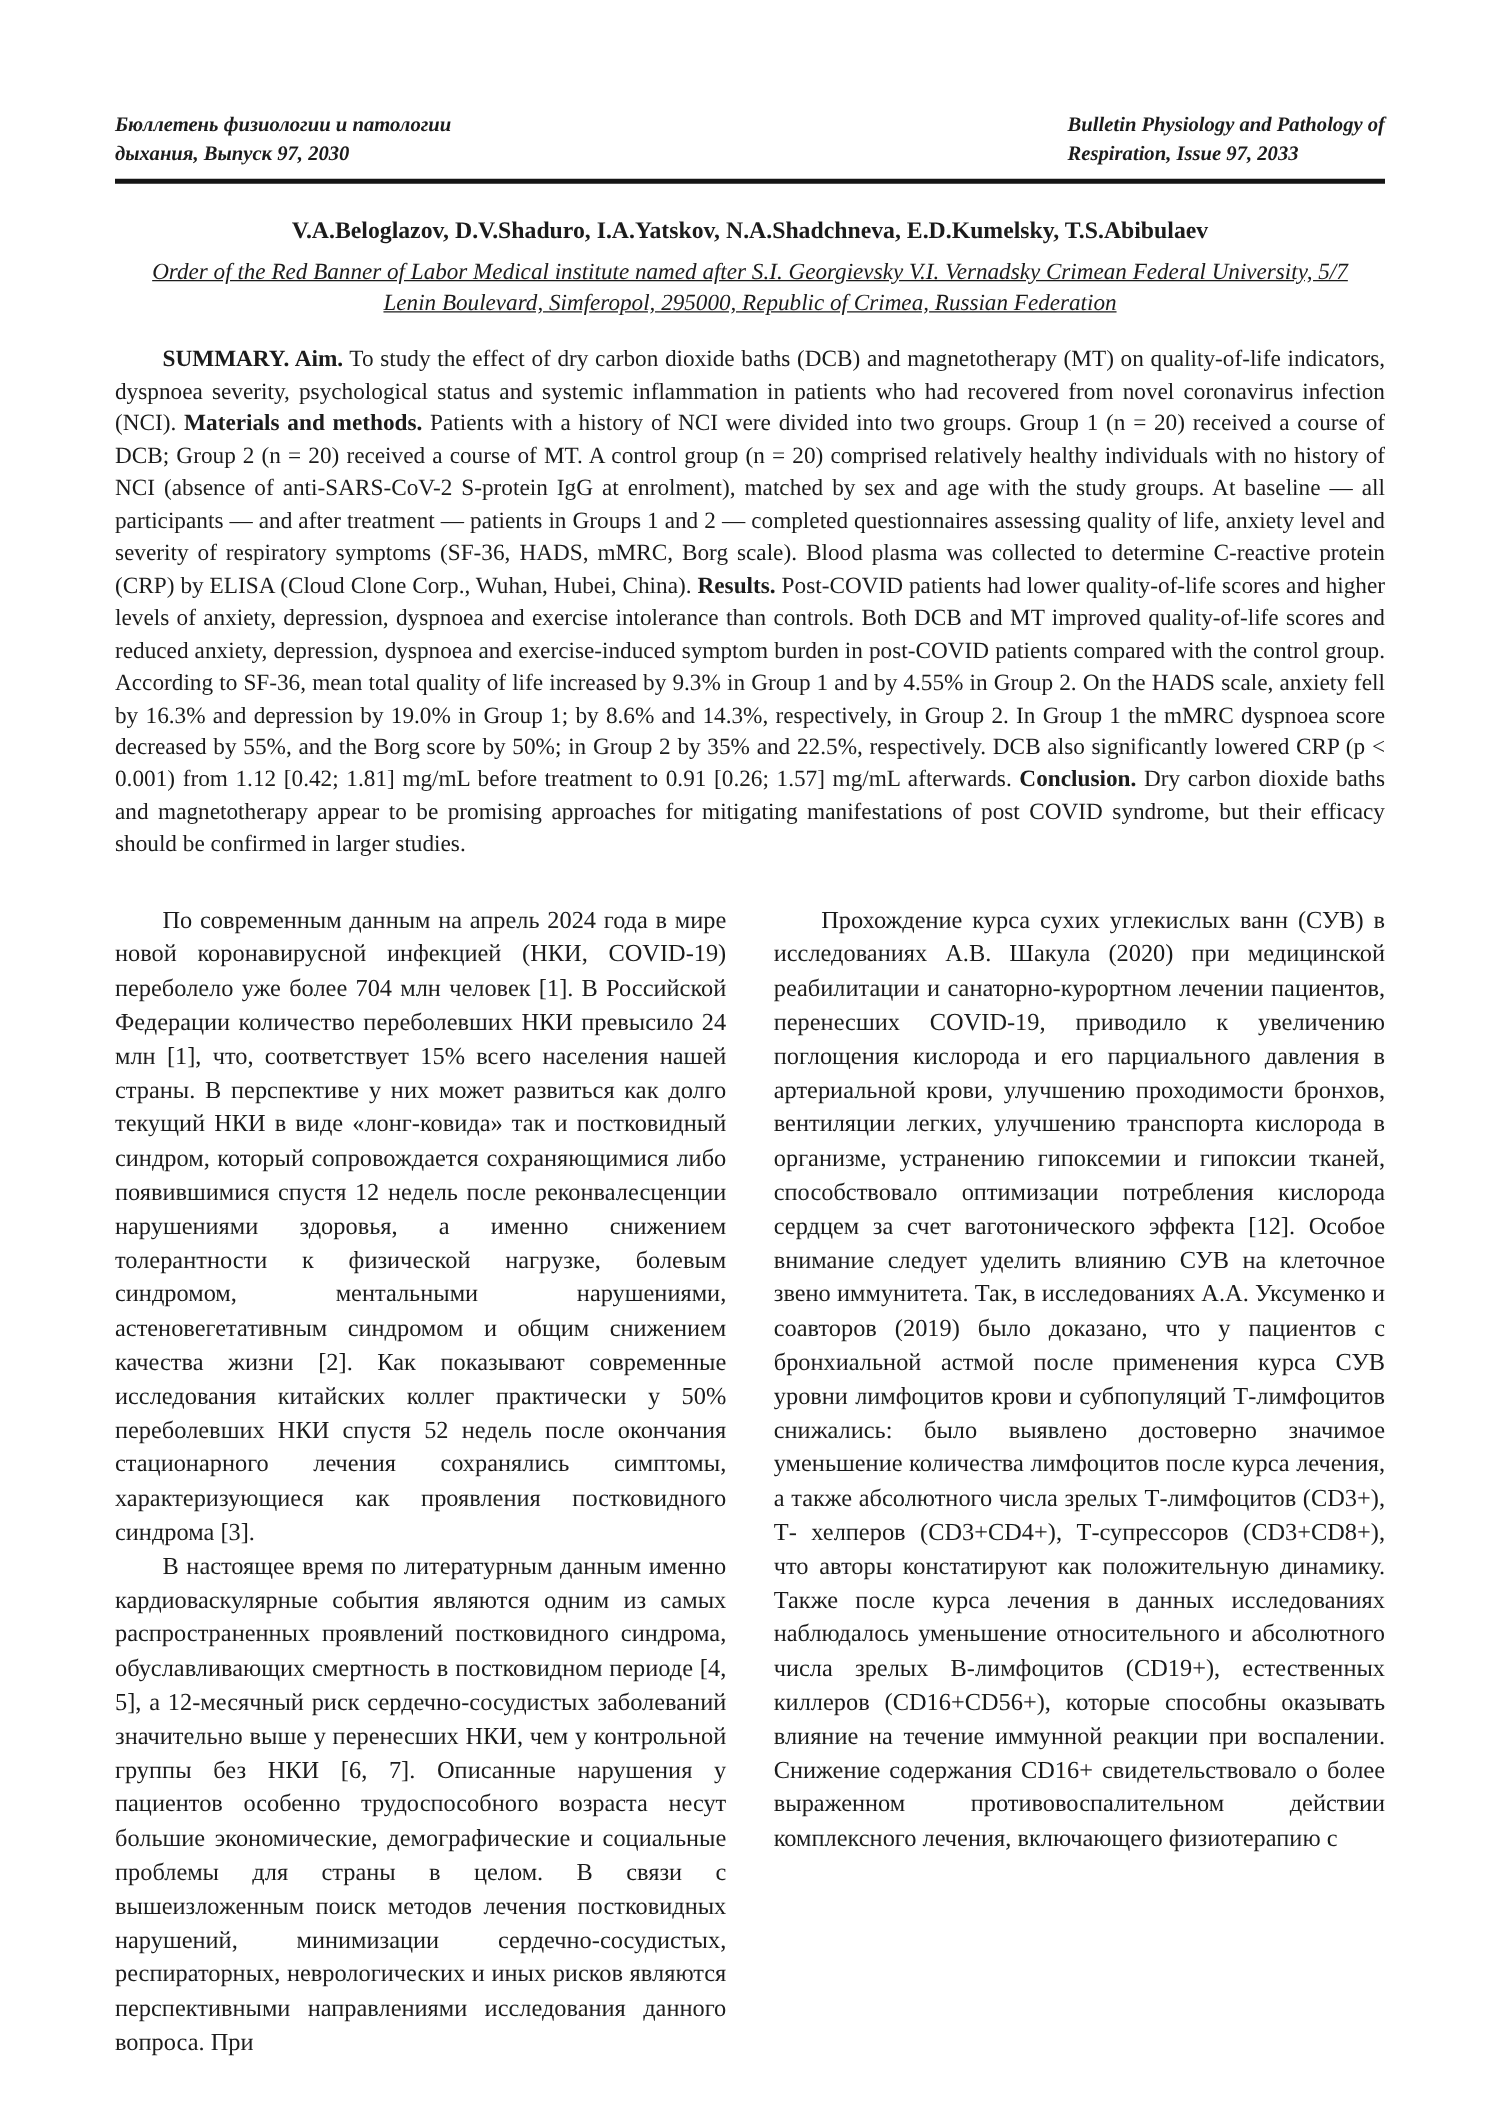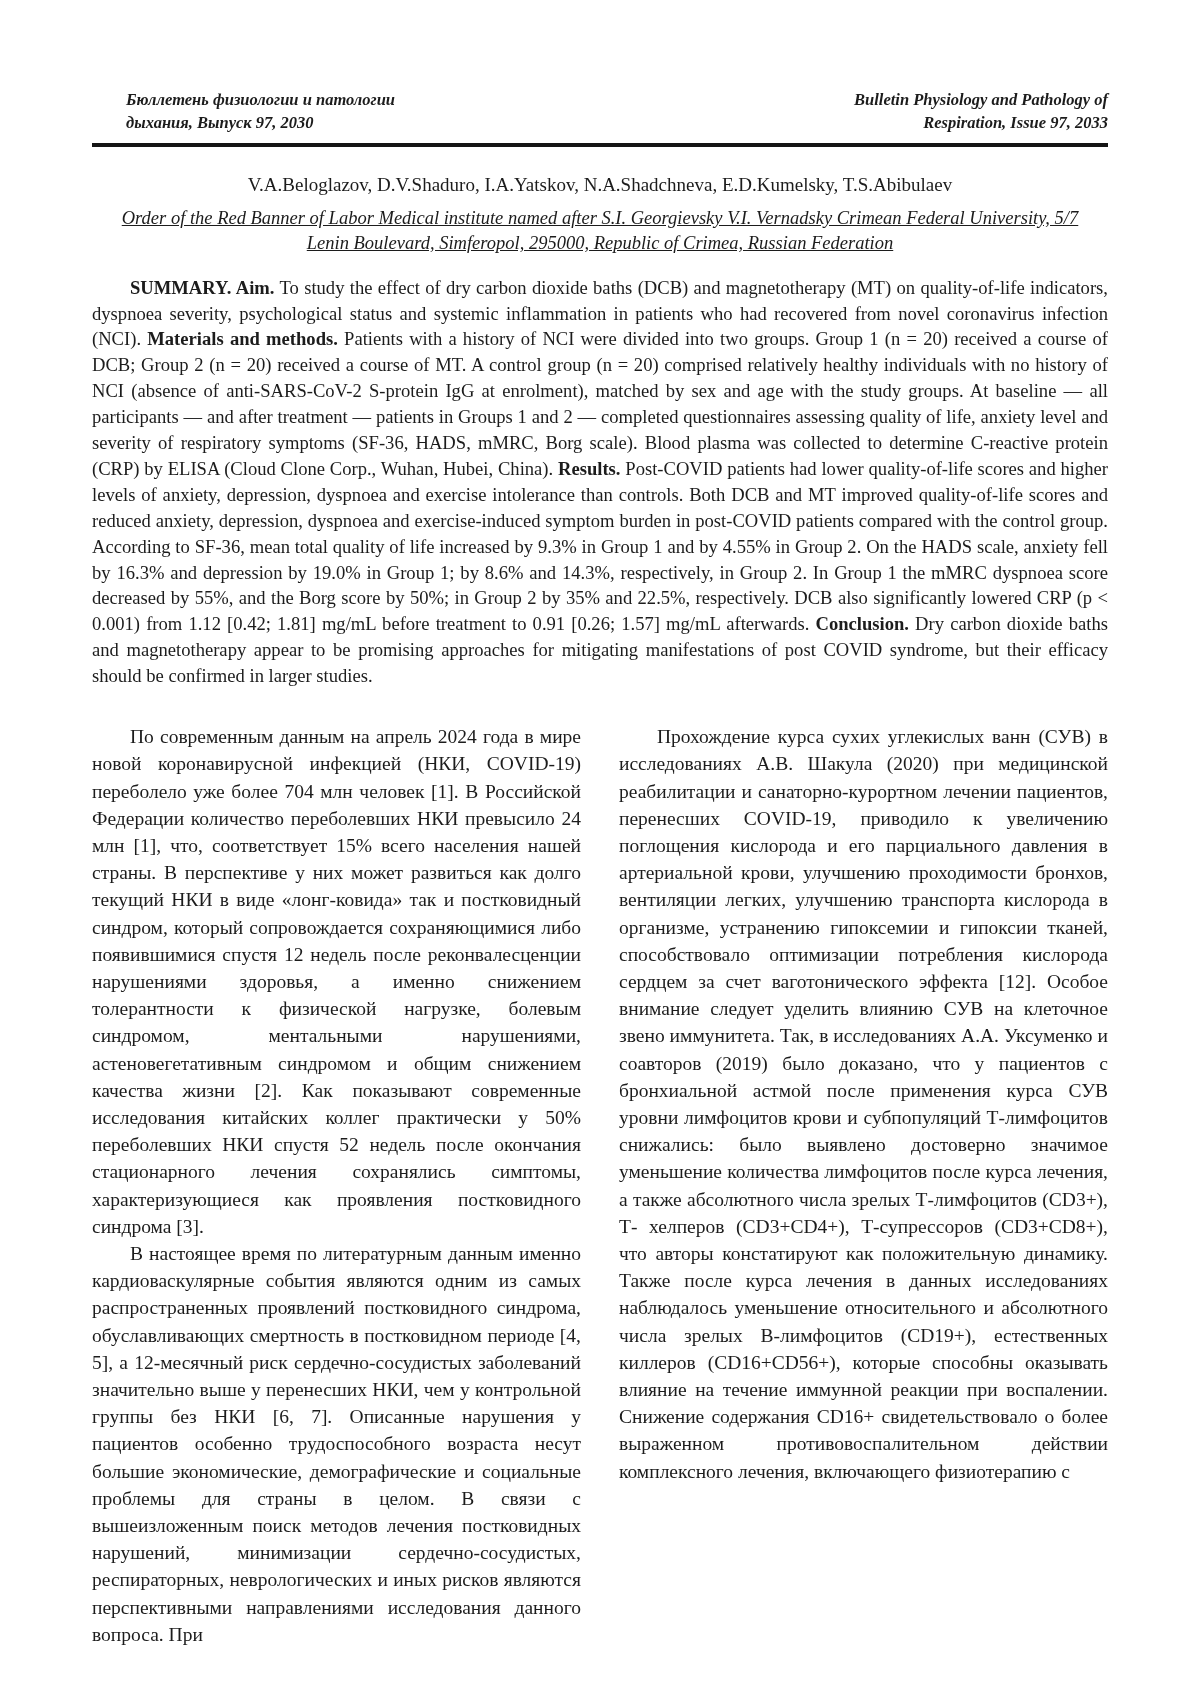--- a/index.html
+++ b/index.html
@@ -21,35 +21,34 @@
   }
   
   .running-head {
     display: flex;
     justify-content: space-between;
     align-items: flex-start;
     font-style: italic;
     font-weight: bold;
     font-size: 16.5px;
     line-height: 23px;
-    margin-left: 34px;
   }
   .running-head .rh-left { text-align: left; max-width: 420px; }
-  .running-head .rh-right { text-align: right; max-width: 420px; }
+  .running-head .rh-right { text-align: left; max-width: 420px; }
   .head-rule {
     margin-top: 9px;
     height: 4px;
     background: #151515;
     border: none;
   }
   
   .authors {
     margin-top: 26px;
     text-align: center;
-    font-weight: normal;
+    font-weight: bold;
     font-size: 19px;
     line-height: 24px;
   }
   .affiliation {
     margin-top: 9px;
     text-align: center;
     font-style: italic;
     font-size: 18.5px;
     line-height: 25px;
     padding: 0 20px;

